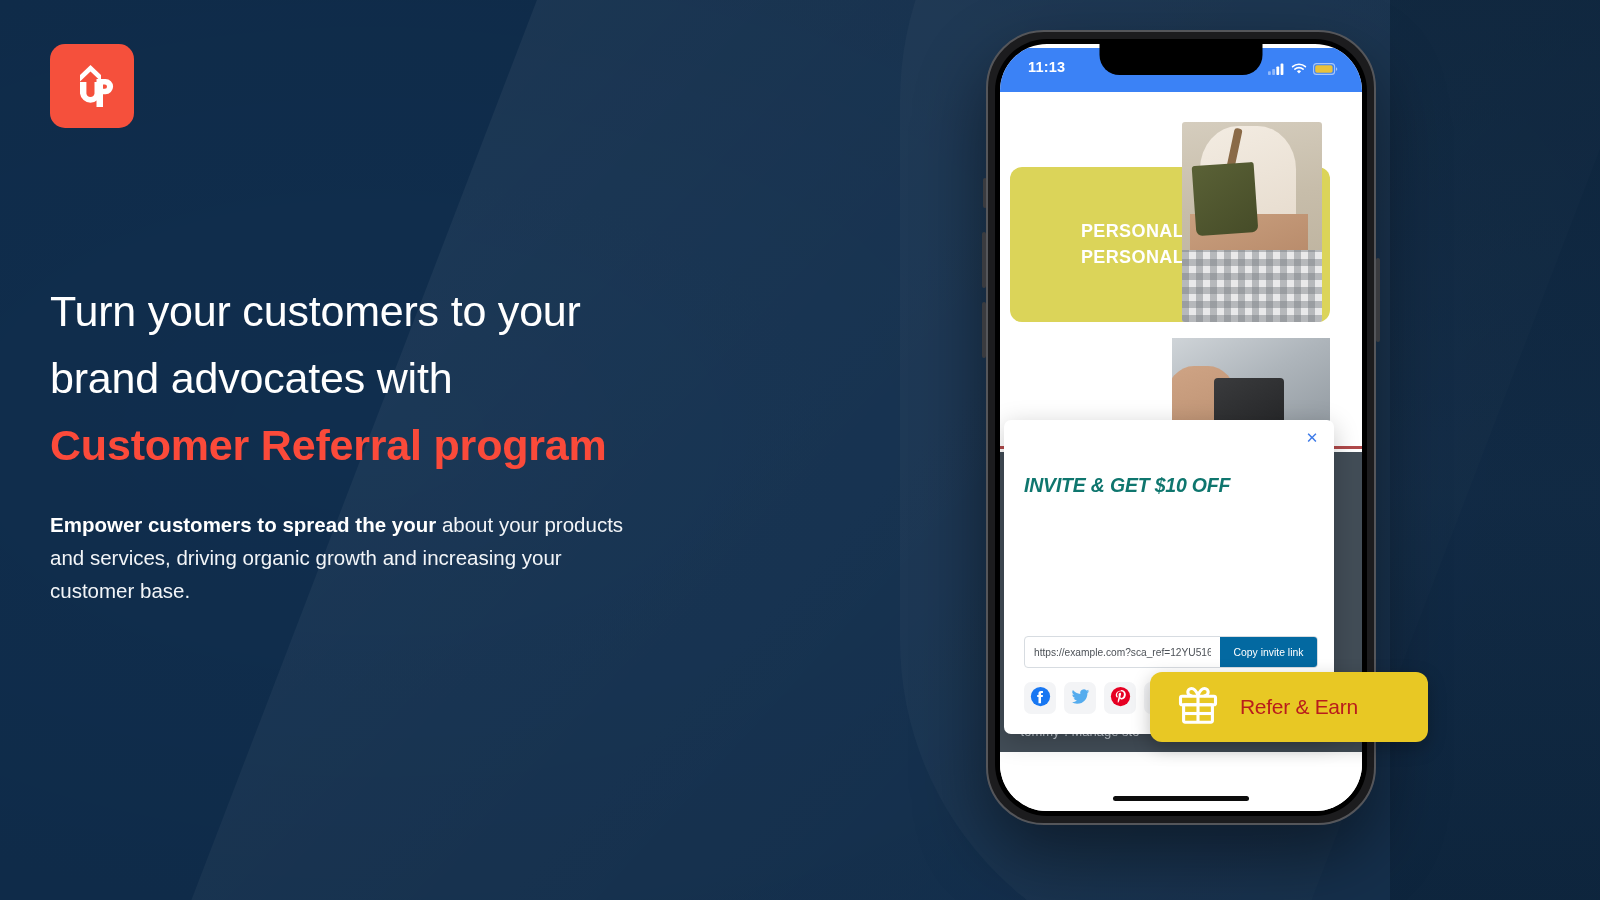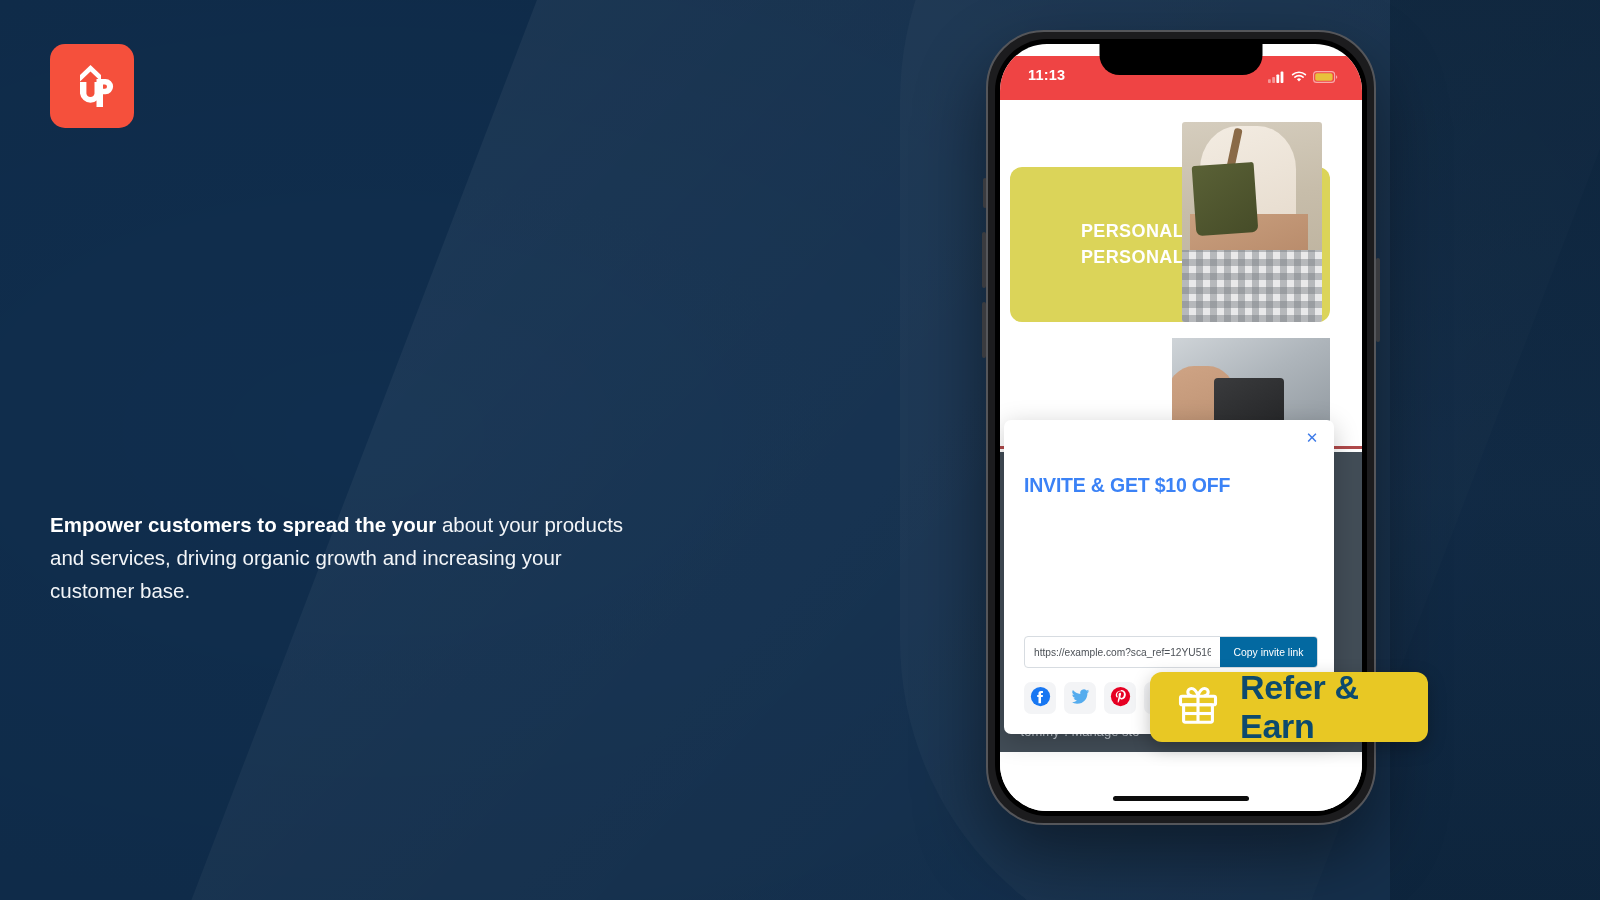--- a/index.html
+++ b/index.html
@@ -129,23 +129,23 @@
     background: #3a3b3f;
     border-radius: 2px;
   }
   .btn-silent { left: -3px; top: 148px; width: 4px; height: 30px; }
   .btn-volup  { left: -4px; top: 202px; width: 4px; height: 56px; }
   .btn-voldn  { left: -4px; top: 272px; width: 4px; height: 56px; }
   .btn-power  { right: -4px; top: 228px; width: 4px; height: 84px; }
 
   
   .statusbar {
-    position: absolute; left: 0; top: 12px;
+    position: absolute; left: 0; top: 4px;
     width: 100%; height: 44px;
-    background: #ef4444;
+    background: #3b82f6;
     color: #FFFFFF;
     display: flex; align-items: center;
     z-index: 6;
     text-align: center;
   }
   .status-time {
     position: absolute; left: 28px; top: 11px;
     font-size: 14.5px; font-weight: 700;
     letter-spacing: 0.2px;
   }
@@ -276,22 +276,23 @@
   .modal-close {
     position: absolute; right: 14px; top: 10px;
     width: 16px; height: 16px;
     color: #3E7BE8;
     font-size: 15px; line-height: 16px;
     text-align: center;
     cursor: pointer;
   }
   .modal-title {
     position: absolute; left: 20px; top: 54px;
-    font-size: 19.5px; font-weight: 700; color: #3b82f6;
+    font-size: 19.5px; font-weight: 700; color: #0f766e;
     letter-spacing: -0.2px;
+    font-style: italic;
   }
   .modal-desc {
     position: absolute; left: 20px; top: 94px;
     width: 294px;
     font-size: 13.3px; color: #454A50;
     line-height: 1.74;
   }
   .link-row {
     position: absolute; left: 20px; top: 216px;
     width: 294px; height: 32px;
@@ -350,23 +351,23 @@
     background: #E8C824;
     border-radius: 12px;
     display: flex; align-items: center;
     padding-left: 22px;
     gap: 16px;
     box-shadow: 0 6px 18px rgba(0,0,0,0.25);
     cursor: pointer;
     z-index: 20;
   }
   .refer-label {
-    color: #0c4a6e;
-    font-size: 34px;
-    font-weight: 700;
+    color: #b91c1c;
+    font-size: 21px;
+    font-weight: 400;
     letter-spacing: -0.3px;
   }
 </style>
 </head>
 <body>
 
 <div id="stage">
 
   <div class="bg-shape-a"></div>
   <div class="bg-shape-b"></div>
@@ -378,20 +379,25 @@
     <div class="brand-logo">
       <span>
         <svg width="46" height="52" viewBox="0 0 46 52">
           <path d="M11 15 L21.5 5 L32 15 L32 21.5 L21.5 11.5 L11 21.5 Z" fill="#ffffff"></path>
           <path d="M11 22 L11 33.5 A10.6 10.6 0 0 0 32 33.5 L32 22 L25.5 22 L25.5 33.5 A4.1 4.1 0 0 1 17.4 33.5 L17.4 22 Z" fill="#ffffff"></path>
           <path d="M27.5 19 L36.5 19 A7.6 7.6 0 0 1 36.5 34.2 L34 34.2 L34 47 L27.5 47 Z M34 24.6 L34 28.8 L35.9 28.8 A2.1 2.1 0 0 0 35.9 24.6 Z" fill="#ffffff"></path>
         </svg>
       </span>
     </div>
 
+    <h1 class="headline">
+      <span class="headline-line">Turn your customers to your</span>
+      <span class="headline-line">brand advocates with</span>
+      <span class="headline-line accent">Customer Referral program</span>
+    </h1>
 
     <p class="subcopy"><b>Empower customers to spread the your</b><span> about your products and services, driving organic growth and increasing your customer base.</span></p>
   </div>
 
   <div class="phone">
     <div class="phone-shadow"></div>
     <div class="btn-side btn-silent"></div>
     <div class="btn-side btn-volup"></div>
     <div class="btn-side btn-voldn"></div>
     <div class="btn-side btn-power"></div>

